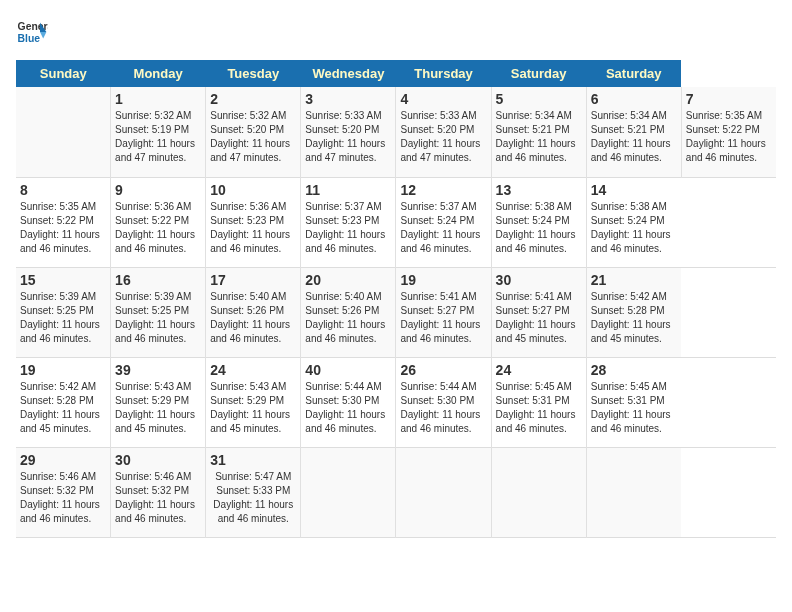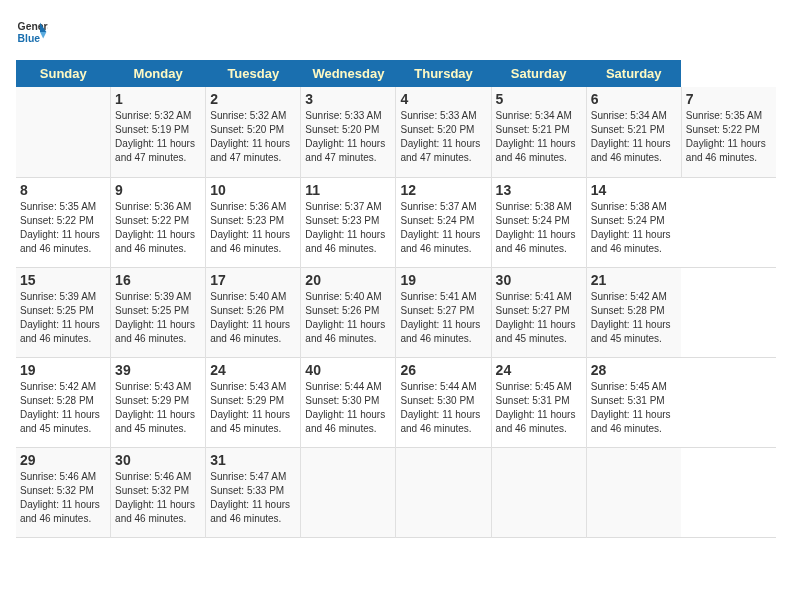--- a/index.html
+++ b/index.html
@@ -330,21 +330,21 @@
         </td>
         <td>
           <span class="day-num">30</span>
           <div class="day-info" style="white-space: pre-line;">Sunrise: 5:46 AM
 Sunset: 5:32 PM
 Daylight: 11 hours
 and 46 minutes.</div>
         </td>
         <td>
           <span class="day-num">31</span>
-          <div class="day-info" style="white-space: pre-line;">Sunrise: 5:47 AM
+          <div class="day-info" style="white-space: pre-line; text-align: center;">Sunrise: 5:47 AM
 Sunset: 5:33 PM
 Daylight: 11 hours
 and 46 minutes.</div>
         </td>
         <td></td>
         <td></td>
         <td></td>
         <td></td>
       </tr>
     </tbody>

